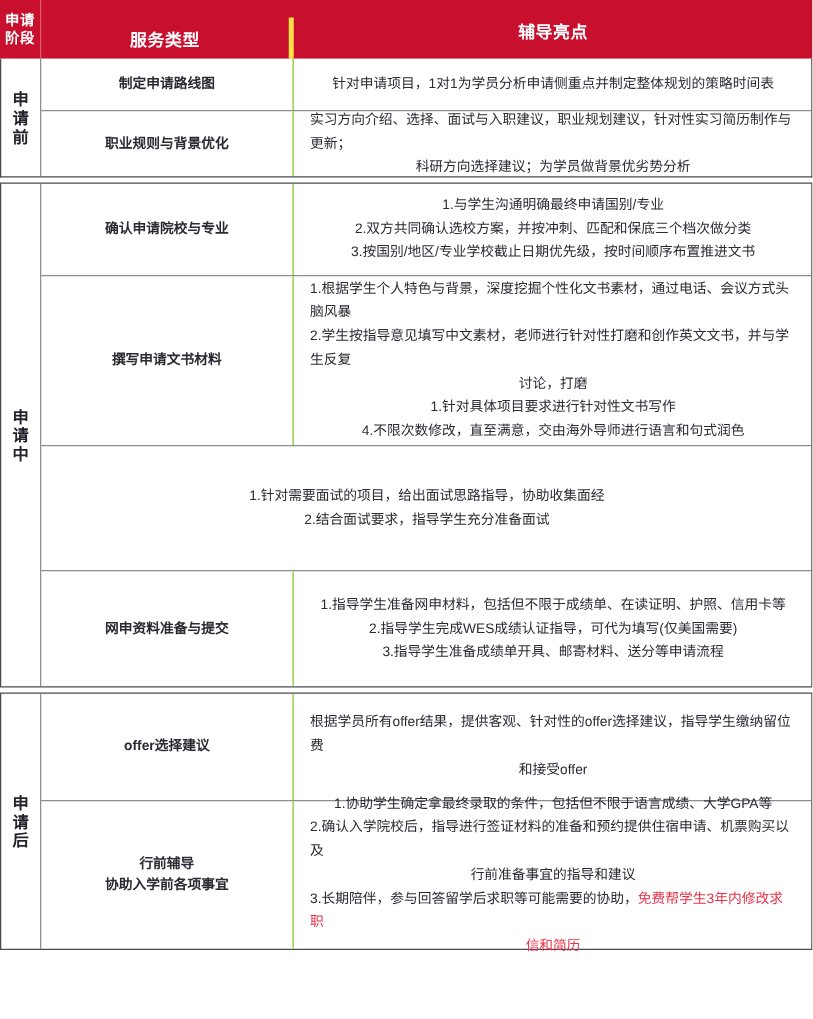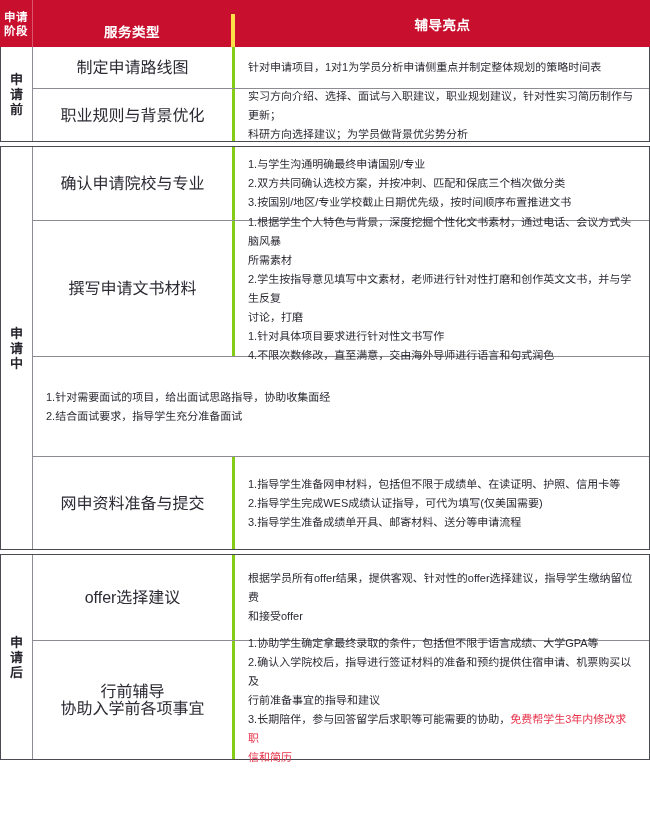--- a/index.html
+++ b/index.html
@@ -103,42 +103,44 @@
     display: flex;
     box-sizing: border-box;
     border-bottom: 1px solid #8c8c92;
   }
   .row:last-child { border-bottom: none; }
 
   .cell-service {
     width: 202px;
     flex: 0 0 202px;
     box-sizing: border-box;
-    border-right: 3px solid #84cc16;
+    border-right: 1px solid #84cc16;
     display: flex;
     align-items: center;
     justify-content: center;
     text-align: center;
     padding: 6px 8px;
-    font-size: 16px;
+    font-size: 11px;
     line-height: 17px;
     color: #2b2b33;
+    font-weight: bold;
   }
   .cell-service .svc-line { display: block; }
 
   .cell-detail {
     flex: 1 1 auto;
     box-sizing: border-box;
     display: flex;
     flex-direction: column;
     justify-content: center;
     padding: 6px 12px 6px 13px;
     font-size: 11px;
     line-height: 19px;
     color: #2b2b33;
+    align-items: center;
   }
   .dline { display: block; }
   .hl { color: #E8334A; }
 </style>
 </head>
 <body>
 
 <div class="sheet">
 
   <div class="table-header">
@@ -207,21 +209,20 @@
             </div>
           </div>
           <div class="row" style="height: 136px;">
             <div class="cell-service">
               <div>
                 <span class="svc-line">撰写申请文书材料</span>
               </div>
             </div>
             <div class="cell-detail">
               <div class="dline"><span>1.根据学生个人特色与背景，深度挖掘个性化文书素材，通过电话、会议方式头脑风暴</span></div>
-              <div class="dline"><span>所需素材</span></div>
               <div class="dline"><span>2.学生按指导意见填写中文素材，老师进行针对性打磨和创作英文文书，并与学生反复</span></div>
               <div class="dline"><span>讨论，打磨</span></div>
               <div class="dline"><span>1.针对具体项目要求进行针对性文书写作</span></div>
               <div class="dline"><span>4.不限次数修改，直至满意，交由海外导师进行语言和句式润色</span></div>
             </div>
           </div>
           <div class="row" style="height: 100px;">
             <div class="cell-detail">
               <div class="dline"><span>1.针对需要面试的项目，给出面试思路指导，协助收集面经</span></div>
               <div class="dline"><span>2.结合面试要求，指导学生充分准备面试</span></div>

